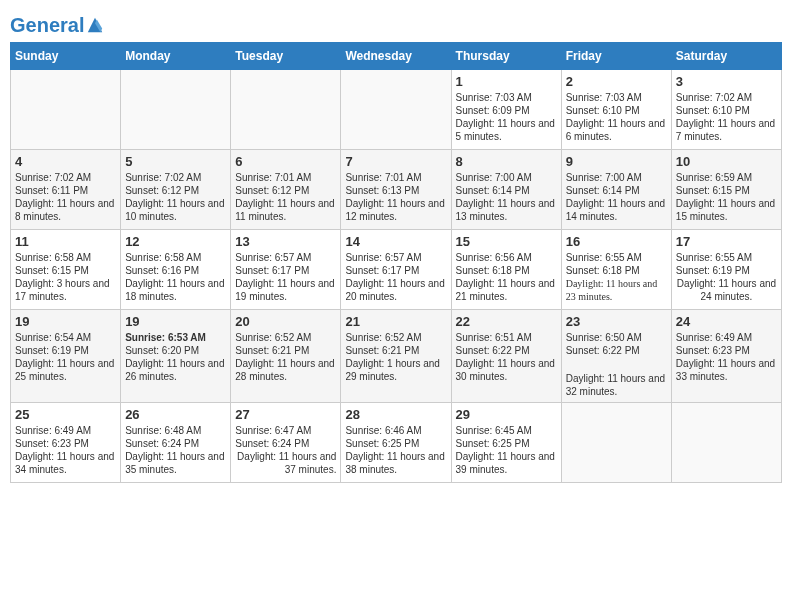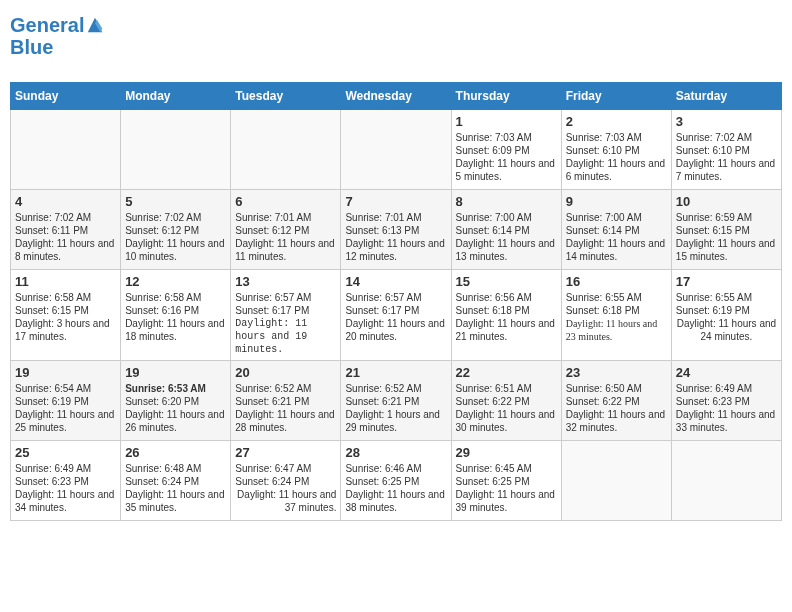--- a/index.html
+++ b/index.html
@@ -7,21 +7,21 @@
       font-family: Arial, sans-serif;
       background: #fff;
       width: 792px;
       min-height: 612px;
       padding: 10px;
     }
     .header-area {
       display: flex;
       justify-content: space-between;
       align-items: flex-end;
-      margin-bottom: 24px;
+      margin-bottom: 6px;
     }
     .logo {
       display: flex;
       align-items: center;
       margin-top: 4px;
     }
     .logo-text {
       font-size: 20px;
       font-weight: bold;
       color: #333;
@@ -91,21 +91,20 @@
 <div class="header-area">
   <div class="logo">
     <div>
       <div style="display:flex;align-items:center;">
         <span class="logo-text"><span>General</span></span>
         <svg class="logo-icon" viewBox="0 0 20 20" fill="#2e7dbf">
           <polygon points="2,18 10,2 18,18" fill="#2e7dbf"></polygon>
           <polygon points="10,8 16,18 18,14 12,4" fill="#5ba3d9"></polygon>
         </svg>
       </div>
-      <div class="logo-text" style="color:#2e7dbf;font-size:20px;">Blue</div>
     </div>
   </div>
   <div class="title-area">
     <div class="main-title"></div>
     <div class="subtitle"></div>
   </div>
 </div>
 
 <table>
   <thead>
@@ -198,21 +197,21 @@
         <td>
           <span class="day-number">12</span>
           <div style="line-height: 1.3;">Sunrise: 6:58 AM</div>
           <div style="line-height: 1.3;">Sunset: 6:16 PM</div>
           <div style="line-height: 1.3;">Daylight: 11 hours and 18 minutes.</div>
         </td>
         <td>
           <span class="day-number">13</span>
           <div style="line-height: 1.3;">Sunrise: 6:57 AM</div>
           <div style="line-height: 1.3;">Sunset: 6:17 PM</div>
-          <div style="line-height: 1.3; font-family: Liberation Mono, monospace;">Daylight: 11 hours and 19 minutes.</div>
+          <div style="line-height: 1.3;">Daylight: 11 hours and 19 minutes.</div>
         </td>
         <td>
           <span class="day-number">14</span>
           <div style="line-height: 1.3;">Sunrise: 6:57 AM</div>
           <div style="line-height: 1.3;">Sunset: 6:17 PM</div>
           <div style="line-height: 1.3;">Daylight: 11 hours and 20 minutes.</div>
         </td>
         <td>
           <span class="day-number">15</span>
           <div style="line-height: 1.3;">Sunrise: 6:56 AM</div>
@@ -260,21 +259,21 @@
         <td>
           <span class="day-number">22</span>
           <div style="line-height: 1.3;">Sunrise: 6:51 AM</div>
           <div style="line-height: 1.3;">Sunset: 6:22 PM</div>
           <div style="line-height: 1.3;">Daylight: 11 hours and 30 minutes.</div>
         </td>
         <td>
           <span class="day-number">23</span>
           <div style="line-height: 1.3;">Sunrise: 6:50 AM</div>
           <div style="line-height: 1.3;">Sunset: 6:22 PM</div>
-          <div style="line-height: 1.3;">Daylight: 11 hours and 32 minutes.</div>
+          <div style="line-height: 1.3; margin-top: 15px;">Daylight: 11 hours and 32 minutes.</div>
         </td>
         <td>
           <span class="day-number">24</span>
           <div style="line-height: 1.3;">Sunrise: 6:49 AM</div>
           <div style="line-height: 1.3;">Sunset: 6:23 PM</div>
           <div style="line-height: 1.3;">Daylight: 11 hours and 33 minutes.</div>
         </td>
       </tr>
       <tr>
         <td>

